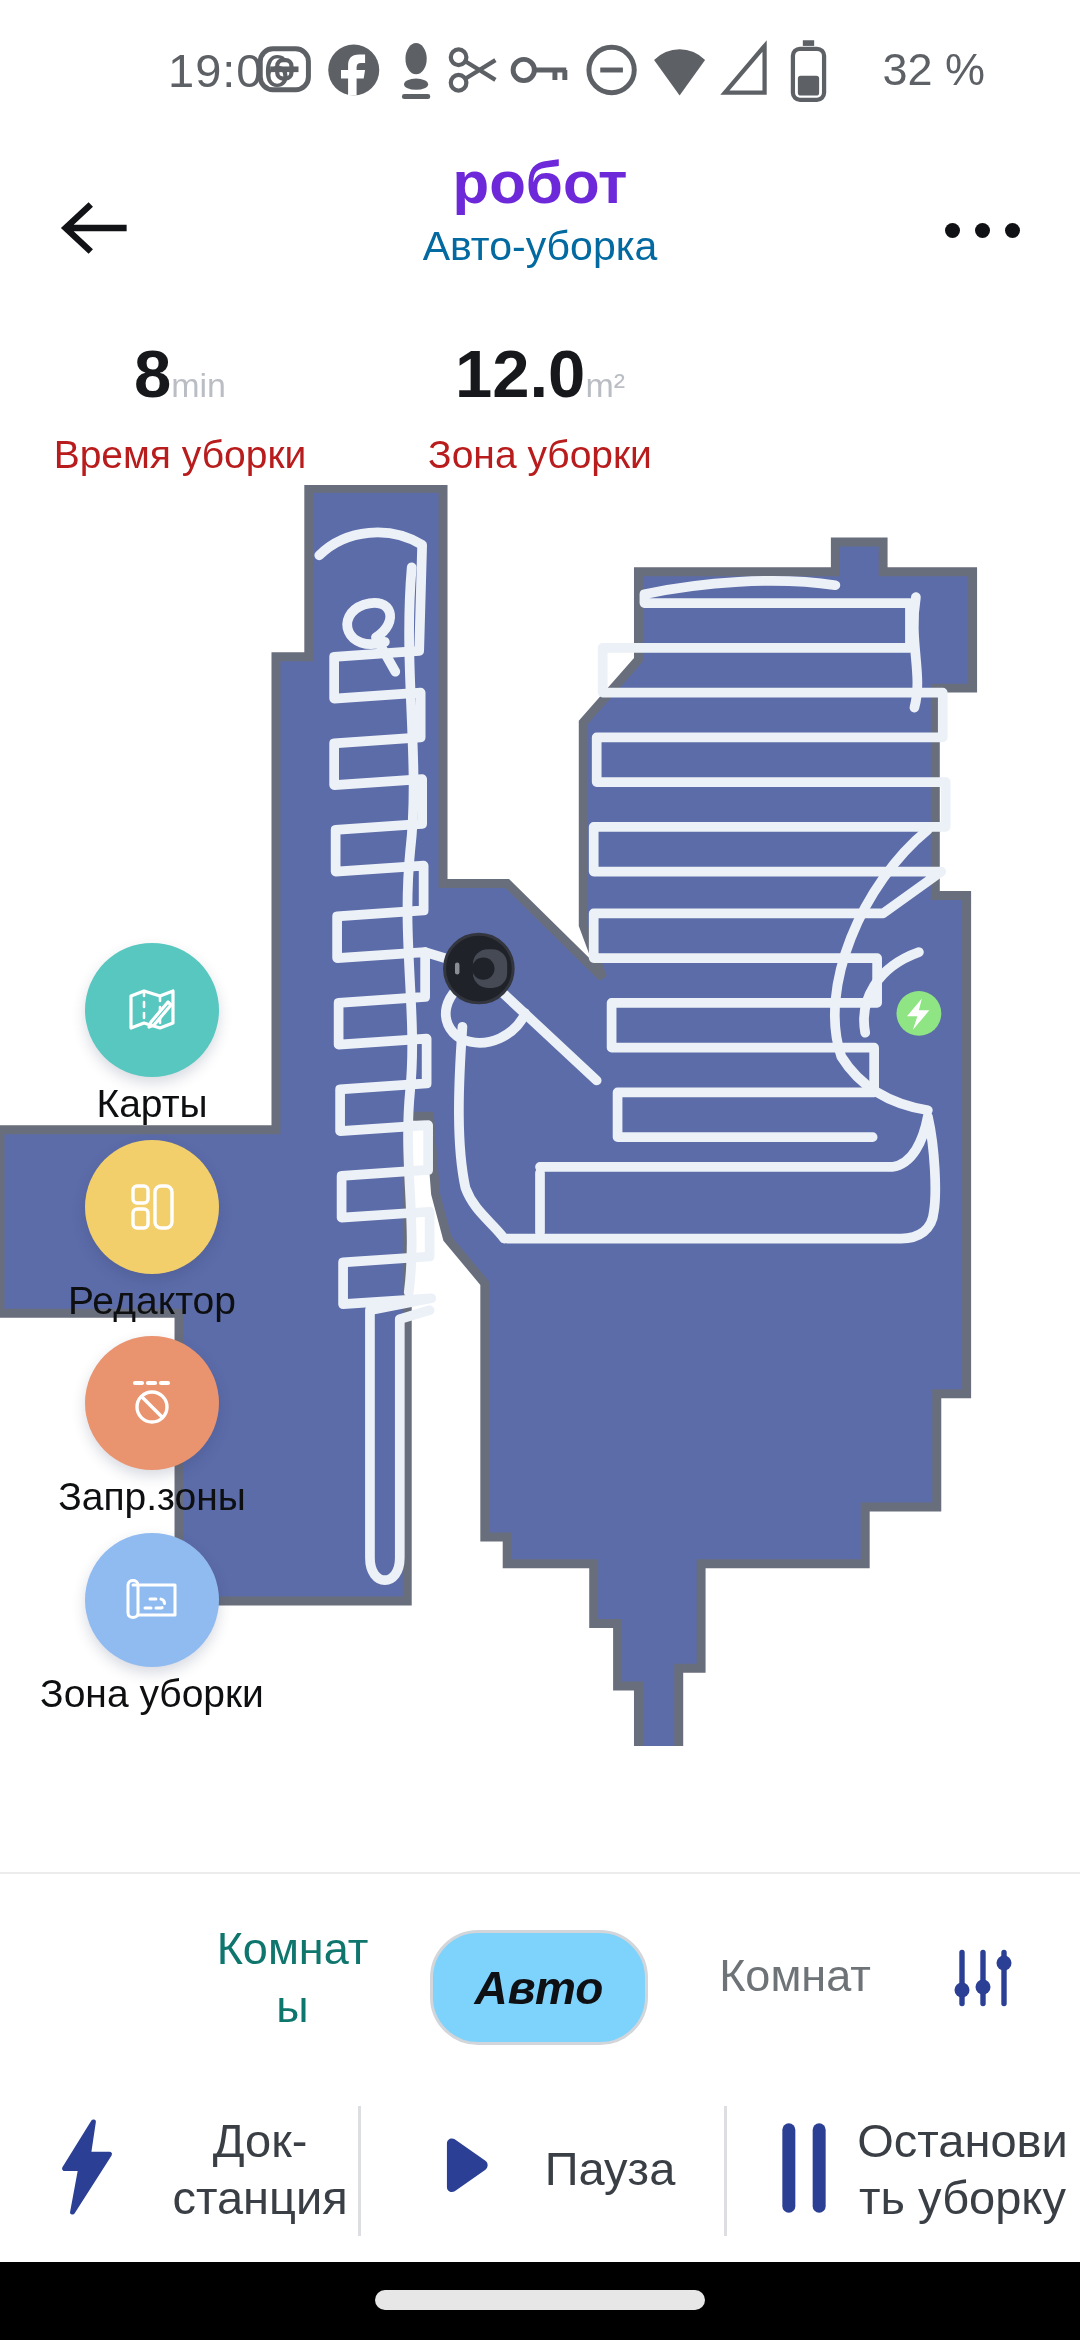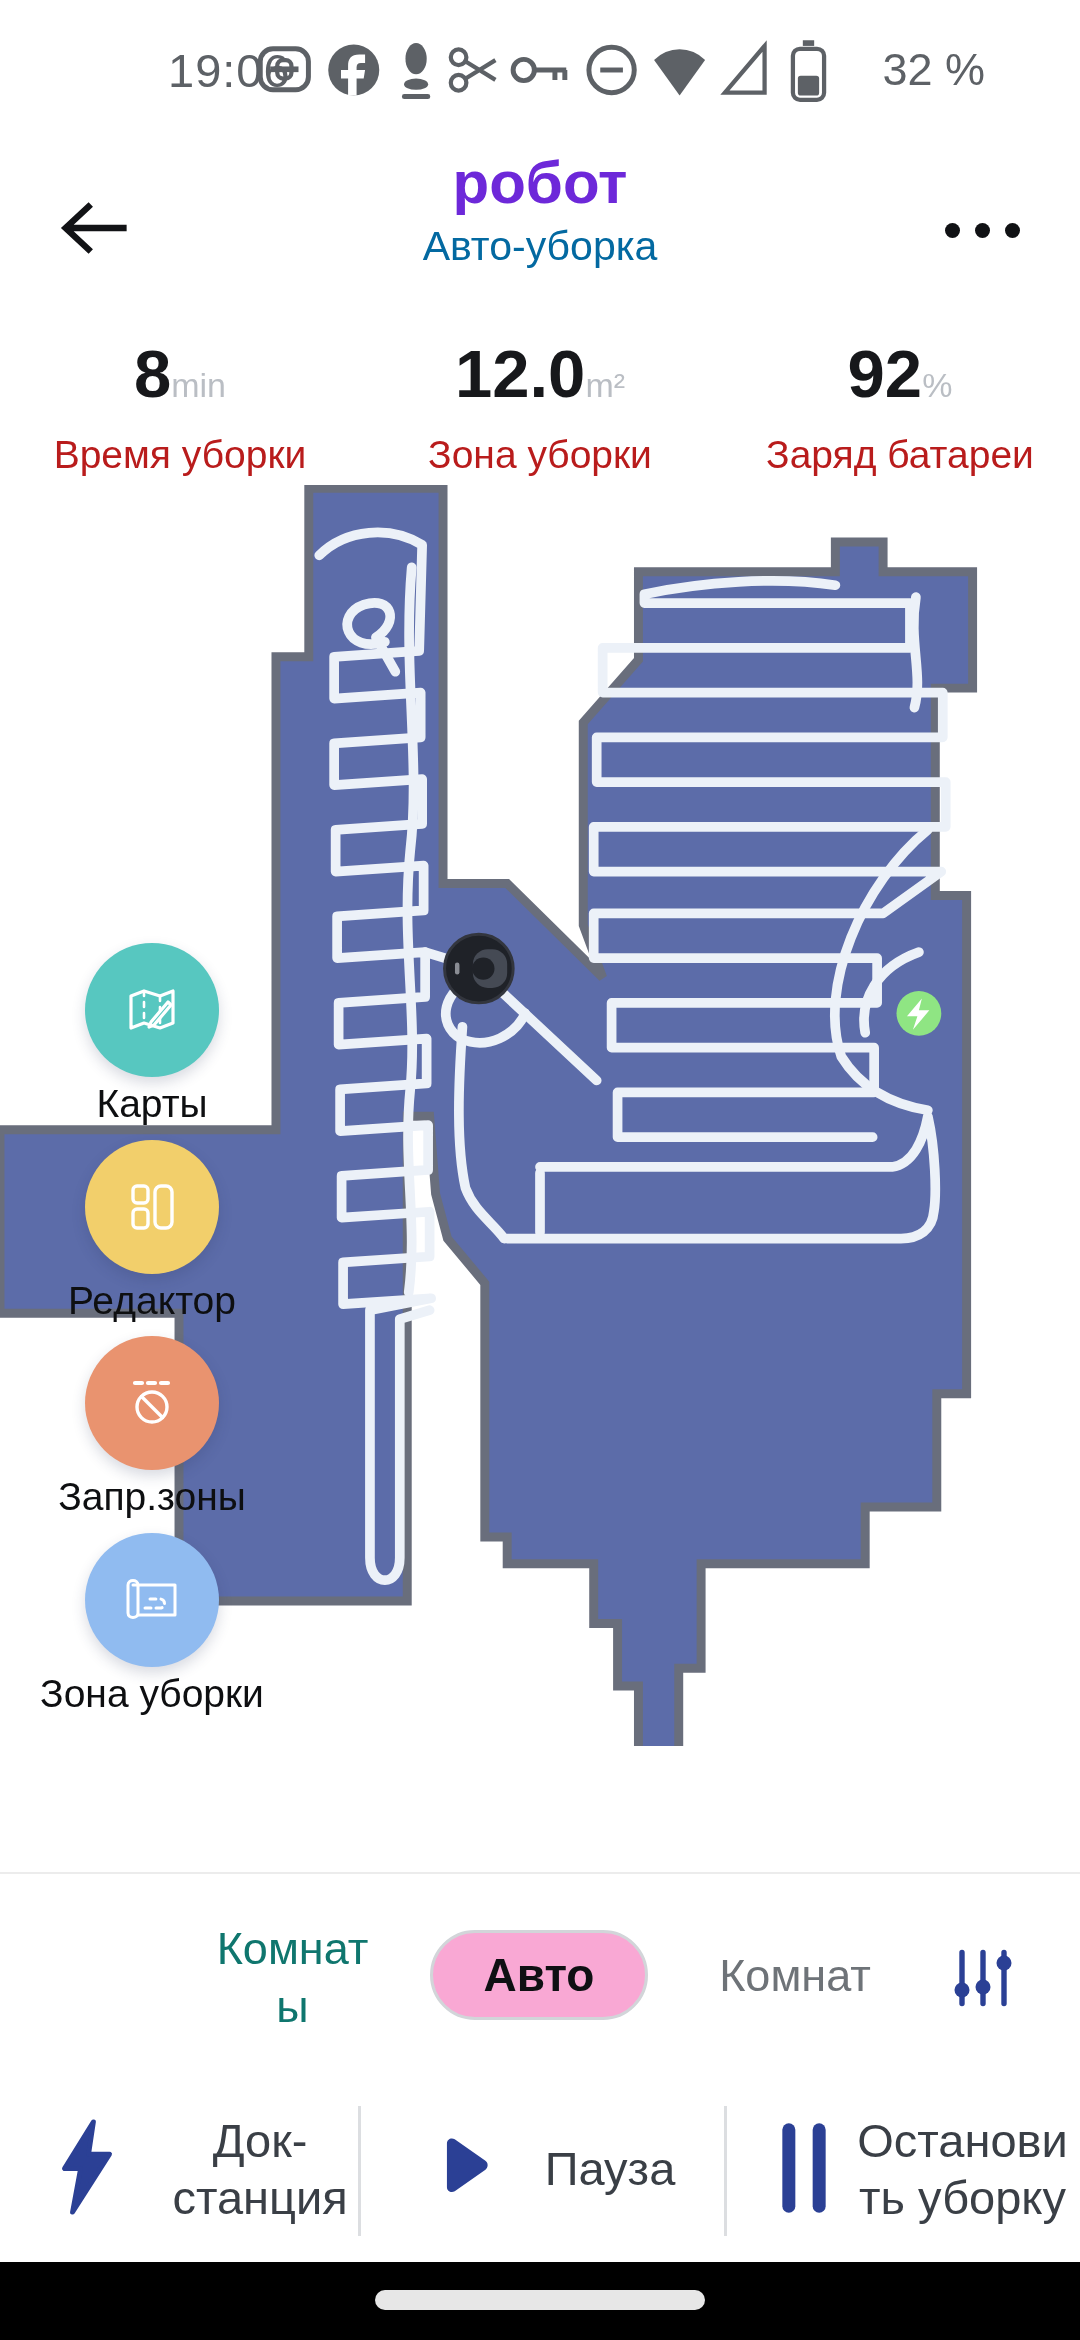--- a/index.html
+++ b/index.html
@@ -38,23 +38,23 @@
 
   .map-btn{left:85px;width:134px;height:134px;border-radius:50%;
     display:flex;align-items:center;justify-content:center;
     box-shadow:0 6px 14px rgba(40,50,90,.18);}
   .map-btn-lbl{left:-48px;width:400px;text-align:center;font-size:39px;color:#0e0f11;white-space:nowrap;}
 
   
   .tab-divider{left:0;top:1872px;width:1080px;height:2px;background:#ececec;}
   .tab-rooms{left:205px;top:1920px;width:175px;text-align:center;
     font-size:45px;line-height:58px;color:#0f766e;}
-  .tab-pill{left:430px;top:1930px;width:218px;height:90px;border:3px solid #d2d5d9;
+  .tab-pill{left:430px;top:1930px;width:218px;height:115px;border:3px solid #d2d5d9;
     border-radius:48px;box-sizing:border-box;display:flex;align-items:center;justify-content:center;
-    background:#f9a8d4;}
+    background:#7dd3fc;font-style:italic;}
   .tab-pill span{font-size:46px;font-weight:bold;color:#0f1013;}
   .tab-journal{left:690px;top:1950px;width:210px;text-align:center;font-size:45px;color:#6e7378;}
   .tab-sliders{left:950px;top:1948px;width:66px;height:60px;}
 
   
   .act-label{font-size:47px;line-height:57px;color:#3a3f46;text-align:center;}
   .act-div{top:2106px;width:3px;height:130px;background:#dcdee1;}
 
   
   .navbar{left:0;top:2262px;width:1080px;height:78px;background:#000;}
@@ -129,24 +129,20 @@
 </div>
 
 <div class="abs stats">
   <div class="stat">
     <div class="stat-val"><span>8</span><span class="stat-unit">min</span></div>
     <div class="stat-lbl">Время уборки</div>
   </div>
   <div class="stat">
     <div class="stat-val"><span>12.0</span><span class="stat-unit">m²</span></div>
     <div class="stat-lbl">Зона уборки</div>
-  </div>
-  <div class="stat">
-    <div class="stat-val"><span>92</span><span class="stat-unit">%</span></div>
-    <div class="stat-lbl">Заряд батареи</div>
   </div>
 </div>
 
 <svg class="abs map-svg" viewBox="0 325 724 845" preserveAspectRatio="xMidYMid meet">
 
   <path fill="#5C6CA9" stroke="#696E7C" stroke-width="6" d="M 207,327 L 297,327 L 297,592 L 340,592 L 404,655 L 391,620 L 391,484 L 428,442 L 428,383
        L 560,383 L 560,363 L 592,363 L 592,383 L 652,383 L 652,461 L 627,461 L 627,600 L 648,600
        L 648,934 L 628,934 L 628,1010 L 580,1010 L 580,1048 L 470,1048 L 470,1118 L 455,1118
        L 455,1176 L 428,1176 L 428,1130 L 414,1130 L 414,1088 L 398,1088 L 398,1048 L 340,1048
        L 340,1030 L 325,1030 L 325,860 L 300,830 L 292,800 L 288,748 L 273,748 L 273,1073

